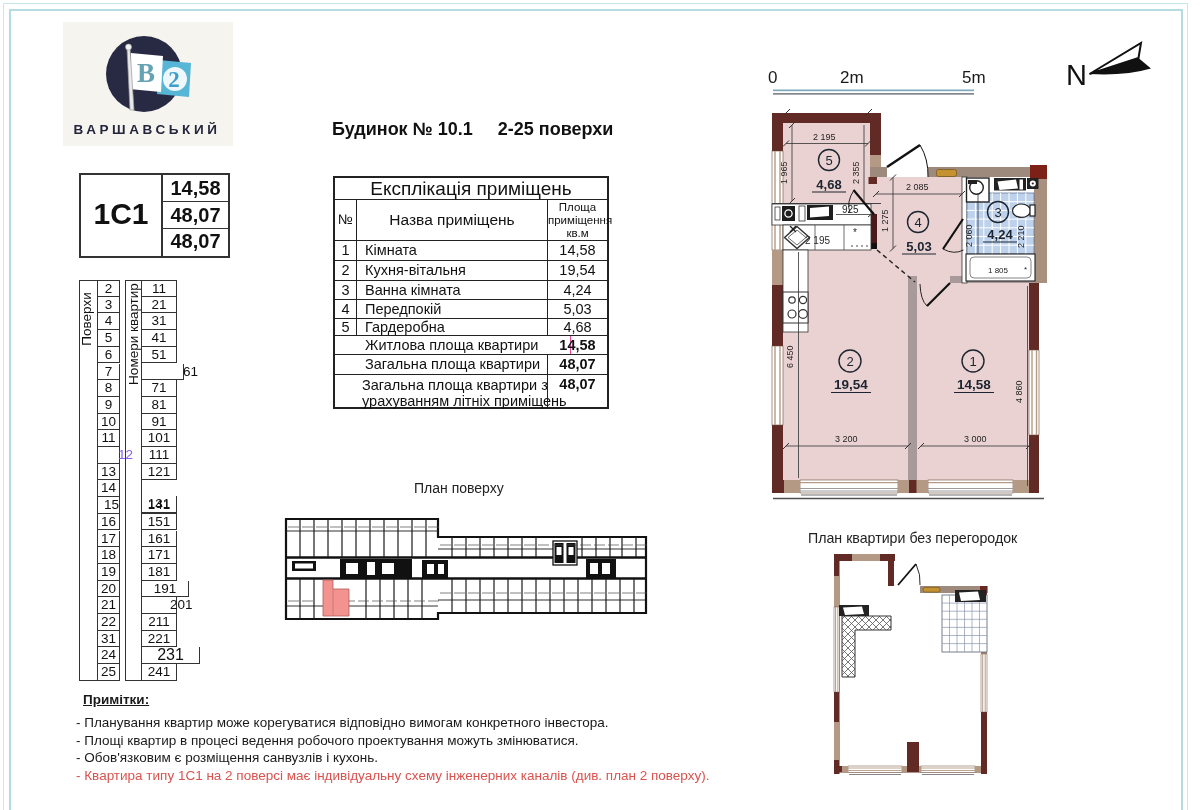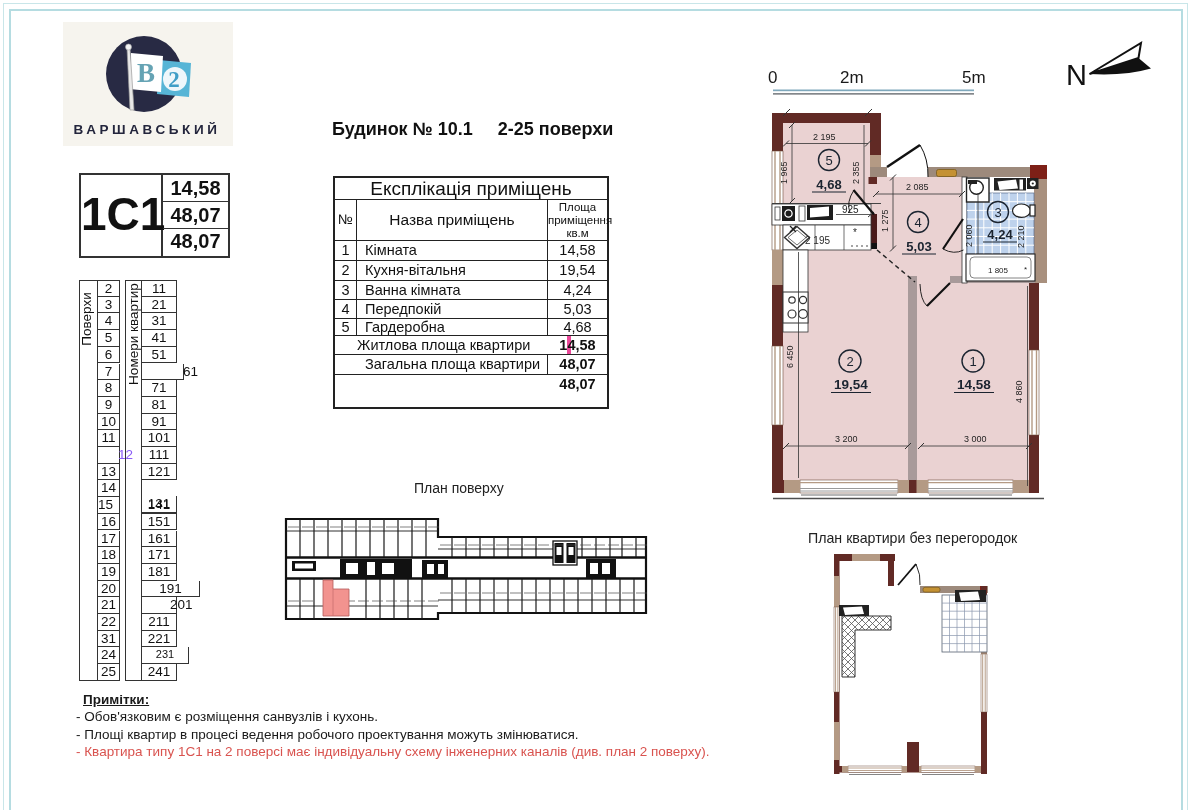--- a/index.html
+++ b/index.html
@@ -42,21 +42,21 @@
 
   <polygon points="64,26 67,26 71,88 67,88" fill="#e8e8e8" stroke="#9b9b9b" stroke-width="0.7"></polygon>
   <circle cx="65.5" cy="25" r="3" fill="#f4f4f4" stroke="#aaa" stroke-width="0.6"></circle>
 
   <text x="84" y="112" font-size="13.5" font-weight="bold" fill="#23253c" text-anchor="middle" letter-spacing="3.6">ВАРШАВСЬКИЙ</text>
 </svg>
 
 <div class="abs" style="left:332px;top:119px;width:400px;font-size:18px;font-weight:600;color:#111;">Будинок № 10.1&nbsp;&nbsp;&nbsp;&nbsp;&nbsp;2-25 поверхи</div>
 
 <div class="abs" style="left:79px;top:173px;width:147px;height:81px;border:2px solid #333;">
-  <div class="abs" style="left:0;top:0;width:80px;height:81px;border-right:2px solid #333;font-size:46px;font-weight:bold;color:#111;text-align:center;line-height:78px;">1С1</div>
+  <div class="abs" style="left:0;top:0;width:80px;height:81px;border-right:2px solid #333;font-size:30px;font-weight:bold;color:#111;text-align:center;line-height:78px;">1С1</div>
 
   <div class="abs" style="left:82px;top:0;width:65px;height:26px;border-bottom:1px solid #333;font-size:20px;font-weight:bold;color:#111;text-align:center;line-height:26px;">14,58</div>
 
   <div class="abs" style="left:82px;top:27px;width:65px;height:26px;border-bottom:1px solid #333;font-size:20px;font-weight:bold;color:#111;text-align:center;line-height:26px;">48,07</div>
 
   <div class="abs" style="left:82px;top:54px;width:65px;height:24px;font-size:20px;font-weight:bold;color:#111;text-align:center;line-height:24px;">48,07</div>
 </div>
 
 <div id="floors" class="abs" style="left:79px;top:280px;">
   <div class="abs" style="left:0;top:0;width:19px;height:400.8px;border:1px solid #333;box-sizing:border-box;"></div>
@@ -67,21 +67,21 @@
   <div class="abs" style="left:18px;top:50.1px;width:23px;height:16.7px;border:1px solid #333;border-top:none;box-sizing:border-box;text-align:center;font-size:13.5px;line-height:15px;color:#111;">5</div>
   <div class="abs" style="left:18px;top:66.8px;width:23px;height:16.7px;border:1px solid #333;border-top:none;box-sizing:border-box;text-align:center;font-size:13.5px;line-height:15px;color:#111;">6</div>
   <div class="abs" style="left:18px;top:83.5px;width:23px;height:16.7px;border:1px solid #333;border-top:none;box-sizing:border-box;text-align:center;font-size:13.5px;line-height:15px;color:#111;">7</div>
   <div class="abs" style="left:18px;top:100.2px;width:23px;height:16.7px;border:1px solid #333;border-top:none;box-sizing:border-box;text-align:center;font-size:13.5px;line-height:15px;color:#111;">8</div>
   <div class="abs" style="left:18px;top:116.9px;width:23px;height:16.7px;border:1px solid #333;border-top:none;box-sizing:border-box;text-align:center;font-size:13.5px;line-height:15px;color:#111;">9</div>
   <div class="abs" style="left:18px;top:133.6px;width:23px;height:16.7px;border:1px solid #333;border-top:none;box-sizing:border-box;text-align:center;font-size:13.5px;line-height:15px;color:#111;">10</div>
   <div class="abs" style="left:18px;top:150.3px;width:23px;height:16.7px;border:1px solid #333;border-top:none;box-sizing:border-box;text-align:center;font-size:13.5px;line-height:15px;color:#111;">11</div>
   <div class="abs" style="left:18px;top:167.0px;width:23px;height:16.7px;border:1px solid #333;border-top:none;box-sizing:border-box;text-align:center;font-size:13.5px;line-height:15px;color:#8b5cf6;padding-left:20px;">12</div>
   <div class="abs" style="left:18px;top:183.7px;width:23px;height:16.7px;border:1px solid #333;border-top:none;box-sizing:border-box;text-align:center;font-size:13.5px;line-height:15px;color:#111;">13</div>
   <div class="abs" style="left:18px;top:200.4px;width:23px;height:16.7px;border:1px solid #333;border-top:none;box-sizing:border-box;text-align:center;font-size:13.5px;line-height:15px;color:#111;">14</div>
-  <div class="abs" style="left:18px;top:217.1px;width:23px;height:16.7px;border:1px solid #333;border-top:none;box-sizing:border-box;text-align:left;font-size:13.5px;line-height:15px;color:#111;">15</div>
+  <div class="abs" style="left:18px;top:217.1px;width:23px;height:16.7px;border:1px solid #333;border-top:none;box-sizing:border-box;text-align:right;font-size:13.5px;line-height:15px;color:#111;">15</div>
   <div class="abs" style="left:18px;top:233.8px;width:23px;height:16.7px;border:1px solid #333;border-top:none;box-sizing:border-box;text-align:center;font-size:13.5px;line-height:15px;color:#111;">16</div>
   <div class="abs" style="left:18px;top:250.5px;width:23px;height:16.7px;border:1px solid #333;border-top:none;box-sizing:border-box;text-align:center;font-size:13.5px;line-height:15px;color:#111;">17</div>
   <div class="abs" style="left:18px;top:267.2px;width:23px;height:16.7px;border:1px solid #333;border-top:none;box-sizing:border-box;text-align:center;font-size:13.5px;line-height:15px;color:#111;">18</div>
   <div class="abs" style="left:18px;top:283.9px;width:23px;height:16.7px;border:1px solid #333;border-top:none;box-sizing:border-box;text-align:center;font-size:13.5px;line-height:15px;color:#111;">19</div>
   <div class="abs" style="left:18px;top:300.6px;width:23px;height:16.7px;border:1px solid #333;border-top:none;box-sizing:border-box;text-align:center;font-size:13.5px;line-height:15px;color:#111;">20</div>
   <div class="abs" style="left:18px;top:317.3px;width:23px;height:16.7px;border:1px solid #333;border-top:none;box-sizing:border-box;text-align:center;font-size:13.5px;line-height:15px;color:#111;">21</div>
   <div class="abs" style="left:18px;top:334.0px;width:23px;height:16.7px;border:1px solid #333;border-top:none;box-sizing:border-box;text-align:center;font-size:13.5px;line-height:15px;color:#111;">22</div>
   <div class="abs" style="left:18px;top:350.7px;width:23px;height:16.7px;border:1px solid #333;border-top:none;box-sizing:border-box;text-align:center;font-size:13.5px;line-height:15px;color:#111;">31</div>
   <div class="abs" style="left:18px;top:367.4px;width:23px;height:16.7px;border:1px solid #333;border-top:none;box-sizing:border-box;text-align:center;font-size:13.5px;line-height:15px;color:#111;">24</div>
   <div class="abs" style="left:18px;top:384.1px;width:23px;height:16.7px;border:1px solid #333;border-top:none;box-sizing:border-box;text-align:center;font-size:13.5px;line-height:15px;color:#111;">25</div>
@@ -101,25 +101,25 @@
   <div class="abs" style="left:16px;top:133.6px;width:36px;height:16.7px;border:1px solid #333;border-top:none;box-sizing:border-box;text-align:center;font-size:13.5px;line-height:15px;color:#111;">91</div>
   <div class="abs" style="left:16px;top:150.3px;width:36px;height:16.7px;border:1px solid #333;border-top:none;box-sizing:border-box;text-align:center;font-size:13.5px;line-height:15px;color:#111;">101</div>
   <div class="abs" style="left:16px;top:167.0px;width:36px;height:16.7px;border:1px solid #333;border-top:none;box-sizing:border-box;text-align:center;font-size:13.5px;line-height:15px;color:#111;">111</div>
   <div class="abs" style="left:16px;top:183.7px;width:36px;height:16.7px;border:1px solid #333;border-top:none;box-sizing:border-box;text-align:center;font-size:13.5px;line-height:15px;color:#111;">121</div>
   <div class="abs" style="left:16px;top:200.4px;width:36px;height:16.7px;border:1px solid #333;border-top:none;box-sizing:border-box;text-align:center;font-size:13.5px;line-height:15px;color:#111;margin-top:16px;">131</div>
   <div class="abs" style="left:16px;top:217.1px;width:36px;height:16.7px;border:1px solid #333;border-top:none;box-sizing:border-box;text-align:center;font-size:13.5px;line-height:15px;color:#111;">141</div>
   <div class="abs" style="left:16px;top:233.8px;width:36px;height:16.7px;border:1px solid #333;border-top:none;box-sizing:border-box;text-align:center;font-size:13.5px;line-height:15px;color:#111;">151</div>
   <div class="abs" style="left:16px;top:250.5px;width:36px;height:16.7px;border:1px solid #333;border-top:none;box-sizing:border-box;text-align:center;font-size:13.5px;line-height:15px;color:#111;">161</div>
   <div class="abs" style="left:16px;top:267.2px;width:36px;height:16.7px;border:1px solid #333;border-top:none;box-sizing:border-box;text-align:center;font-size:13.5px;line-height:15px;color:#111;">171</div>
   <div class="abs" style="left:16px;top:283.9px;width:36px;height:16.7px;border:1px solid #333;border-top:none;box-sizing:border-box;text-align:center;font-size:13.5px;line-height:15px;color:#111;">181</div>
-  <div class="abs" style="left:16px;top:300.6px;width:59px;height:16.7px;border:1px solid #333;border-top:none;box-sizing:border-box;text-align:center;font-size:13.5px;line-height:15px;color:#111;">191</div>
+  <div class="abs" style="left:16px;top:300.6px;width:48px;height:16.7px;border:1px solid #333;border-top:none;box-sizing:border-box;text-align:center;font-size:13.5px;line-height:15px;color:#111;">191</div>
   <div class="abs" style="left:16px;top:317.3px;width:36px;height:16.7px;border:1px solid #333;border-top:none;box-sizing:border-box;text-align:center;font-size:13.5px;line-height:15px;color:#111;padding-left:28px;">201</div>
   <div class="abs" style="left:16px;top:334.0px;width:36px;height:16.7px;border:1px solid #333;border-top:none;box-sizing:border-box;text-align:center;font-size:13.5px;line-height:15px;color:#111;">211</div>
   <div class="abs" style="left:16px;top:350.7px;width:36px;height:16.7px;border:1px solid #333;border-top:none;box-sizing:border-box;text-align:center;font-size:13.5px;line-height:15px;color:#111;">221</div>
-  <div class="abs" style="left:16px;top:367.4px;width:48px;height:16.7px;border:1px solid #333;border-top:none;box-sizing:border-box;text-align:center;font-size:11px;line-height:15px;color:#111;">231</div>
+  <div class="abs" style="left:16px;top:367.4px;width:59px;height:16.7px;border:1px solid #333;border-top:none;box-sizing:border-box;text-align:center;font-size:16px;line-height:15px;color:#111;">231</div>
   <div class="abs" style="left:16px;top:384.1px;width:36px;height:16.7px;border:1px solid #333;border-top:none;box-sizing:border-box;text-align:center;font-size:13.5px;line-height:15px;color:#111;">241</div>
 </div>
 
 <div id="expl" class="abs" style="left:333px;top:176px;width:276px;height:233px;border:2px solid #222;box-sizing:border-box;font-size:14.5px;color:#111;white-space:nowrap;">
 
   <div class="abs" style="left:0;top:0;width:272px;height:21px;border-bottom:1px solid #222;text-align:center;font-size:19px;line-height:21px;">Експлікація приміщень</div>
 
   <div class="abs" style="left:0;top:21px;width:22px;height:42px;border-bottom:1px solid #222;border-right:1px solid #222;box-sizing:border-box;">
         <span style="position:absolute;left:3px;top:12px;font-size:14px;">№</span>
       </div>
@@ -139,26 +139,27 @@
   <div class="abs" style="left:213px;top:103px;width:59px;height:19px;border-bottom:1px solid #222;box-sizing:border-box;text-align:center;line-height:18px;">4,24</div>
 
   <div class="abs" style="left:0;top:122px;width:22px;height:19px;border-bottom:1px solid #222;border-right:1px solid #222;box-sizing:border-box;text-align:center;line-height:18px;">4</div>
   <div class="abs" style="left:22px;top:122px;width:191px;height:19px;border-bottom:1px solid #222;border-right:1px solid #222;box-sizing:border-box;line-height:18px;padding-left:8px;">Передпокій</div>
   <div class="abs" style="left:213px;top:122px;width:59px;height:19px;border-bottom:1px solid #222;box-sizing:border-box;text-align:center;line-height:18px;">5,03</div>
 
   <div class="abs" style="left:0;top:141px;width:22px;height:17px;border-bottom:1px solid #222;border-right:1px solid #222;box-sizing:border-box;text-align:center;line-height:16px;">5</div>
   <div class="abs" style="left:22px;top:141px;width:191px;height:17px;border-bottom:1px solid #222;border-right:1px solid #222;box-sizing:border-box;line-height:16px;padding-left:8px;">Гардеробна</div>
   <div class="abs" style="left:213px;top:141px;width:59px;height:17px;border-bottom:1px solid #222;box-sizing:border-box;text-align:center;line-height:16px;">4,68</div>
 
-  <div class="abs" style="left:0;top:158px;width:236px;height:19px;border-bottom:1px solid #222;border-right:4px solid #ec4899;box-sizing:border-box;line-height:18px;padding-left:22px;">Житлова площа квартири</div>
+  <div class="abs" style="left:0;top:158px;width:236px;height:19px;border-bottom:1px solid #222;border-right:1px solid #ec4899;box-sizing:border-box;line-height:18px;padding-left:30px;">Житлова площа квартири</div>
   <div class="abs" style="left:213px;top:158px;width:59px;height:19px;border-bottom:1px solid #222;box-sizing:border-box;text-align:center;line-height:18px;font-weight:bold;">14,58</div>
 
   <div class="abs" style="left:0;top:177px;width:213px;height:20px;border-bottom:1px solid #222;border-right:1px solid #222;box-sizing:border-box;line-height:19px;padding-left:30px;">Загальна площа квартири</div>
   <div class="abs" style="left:213px;top:177px;width:59px;height:20px;border-bottom:1px solid #222;box-sizing:border-box;text-align:center;line-height:19px;font-weight:bold;">48,07</div>
 
+  <div class="abs" style="left:0;top:197px;width:213px;height:34px;border-right:1px solid #222;box-sizing:border-box;line-height:16px;padding-left:27px;padding-top:2px;">Загальна площа квартири з<br>урахуванням літніх приміщень</div>
   <div class="abs" style="left:213px;top:197px;width:59px;height:32px;box-sizing:border-box;text-align:center;line-height:19px;font-weight:bold;">48,07</div>
 </div>
 
 <svg class="abs" style="left:740px;top:35px;" width="430" height="70" viewBox="0 0 430 70">
 
   <g fill="#1a1a1a" font-size="17">
     <text x="28" y="48">0</text>
     <text x="100" y="48">2m</text>
     <text x="222" y="48">5m</text>
   </g>
@@ -739,18 +740,19 @@
     <polygon points="139,42.5 158,41.5 160,50 141,51" fill="#fff"></polygon>
   </g>
 </svg>
 
 <div class="abs" style="left:414px;top:480px;font-size:14px;color:#222;">План поверху</div>
 
 <div class="abs" style="left:808px;top:530px;font-size:14.2px;color:#222;">План квартири без перегородок</div>
 
 <div class="abs" style="left:76px;top:692px;width:700px;font-size:13.5px;color:#1a1a1a;line-height:15.4px;">
   <div style="font-weight:bold;text-decoration:underline;margin-left:7px;">Примітки:</div>
+  <div style="margin-top:8px;">- Планування квартир може корегуватися відповідно вимогам конкретного інвестора.</div>
+  <div style="margin-top:2px;">- Площі квартир в процесі ведення робочого проектування можуть змінюватися.</div>
   <div style="margin-top:2px;">- Обов'язковим є розміщення санвузлів і кухонь.</div>
-  <div style="margin-top:2px;">- Площі квартир в процесі ведення робочого проектування можуть змінюватися.</div>
   <div style="margin-top:2px;color:#d9534f;">- Квартира типу 1С1 на 2 поверсі має індивідуальну схему інженерних каналів (див. план 2 поверху).</div>
 </div>
 
 </div>
 
 </body></html>

